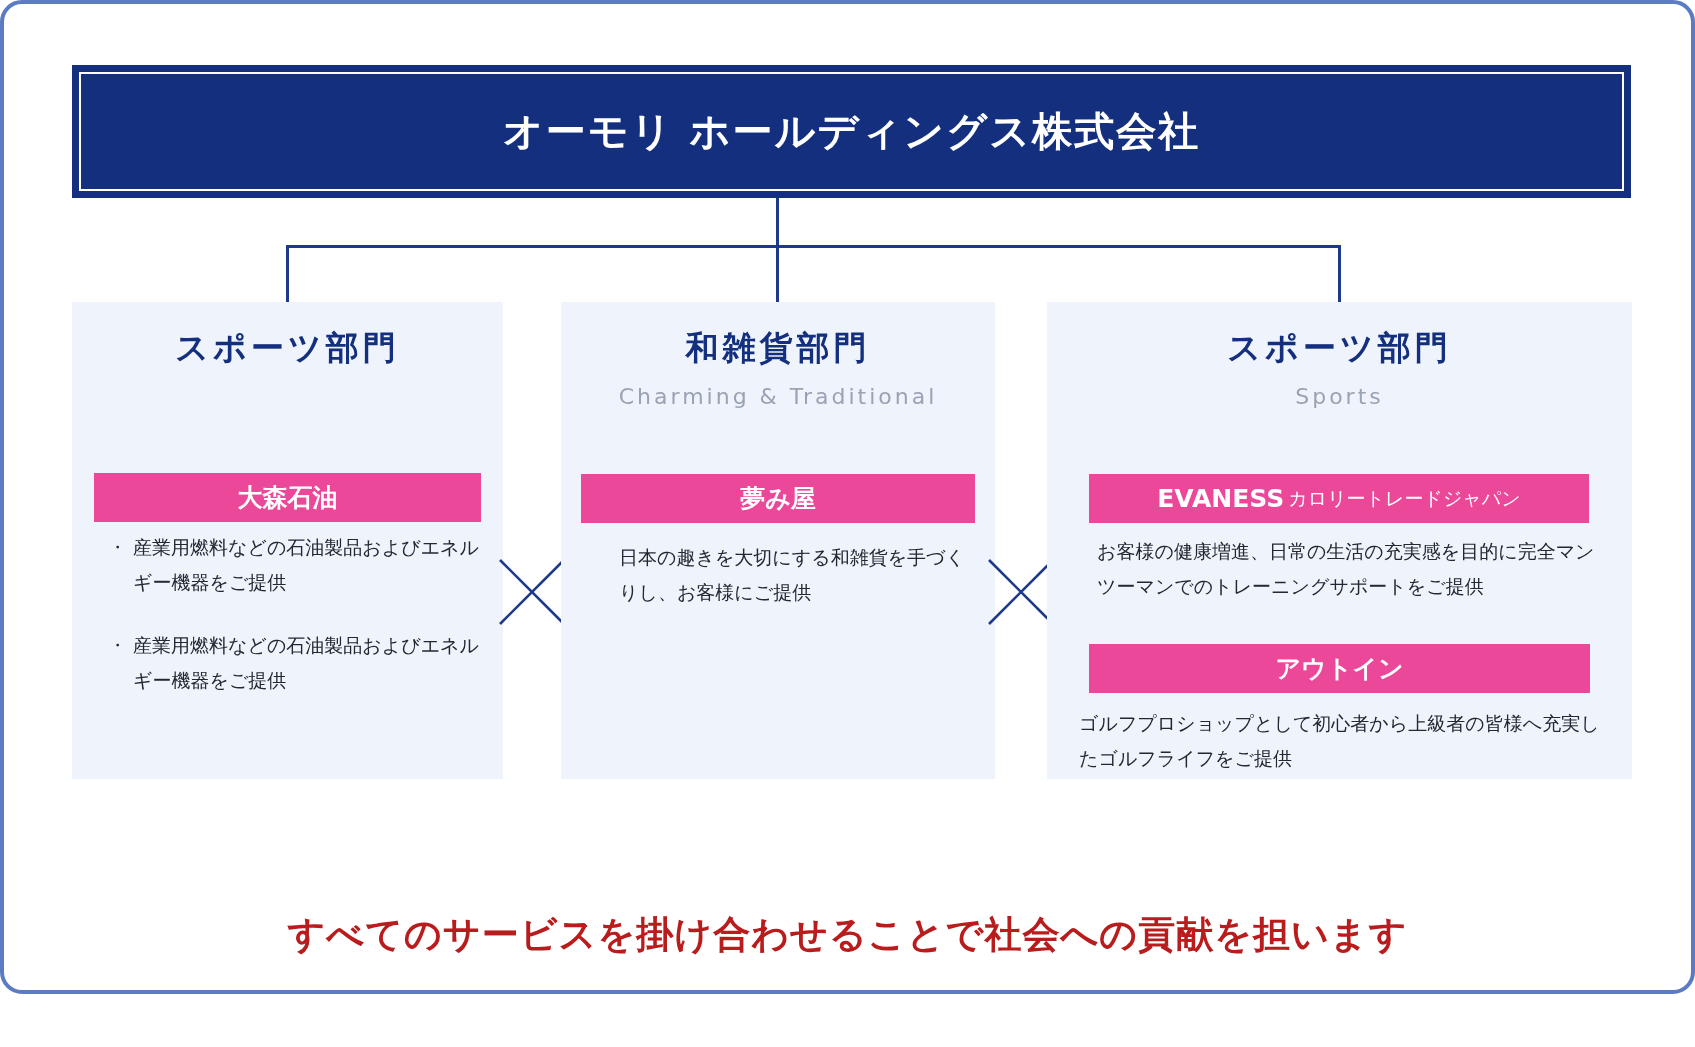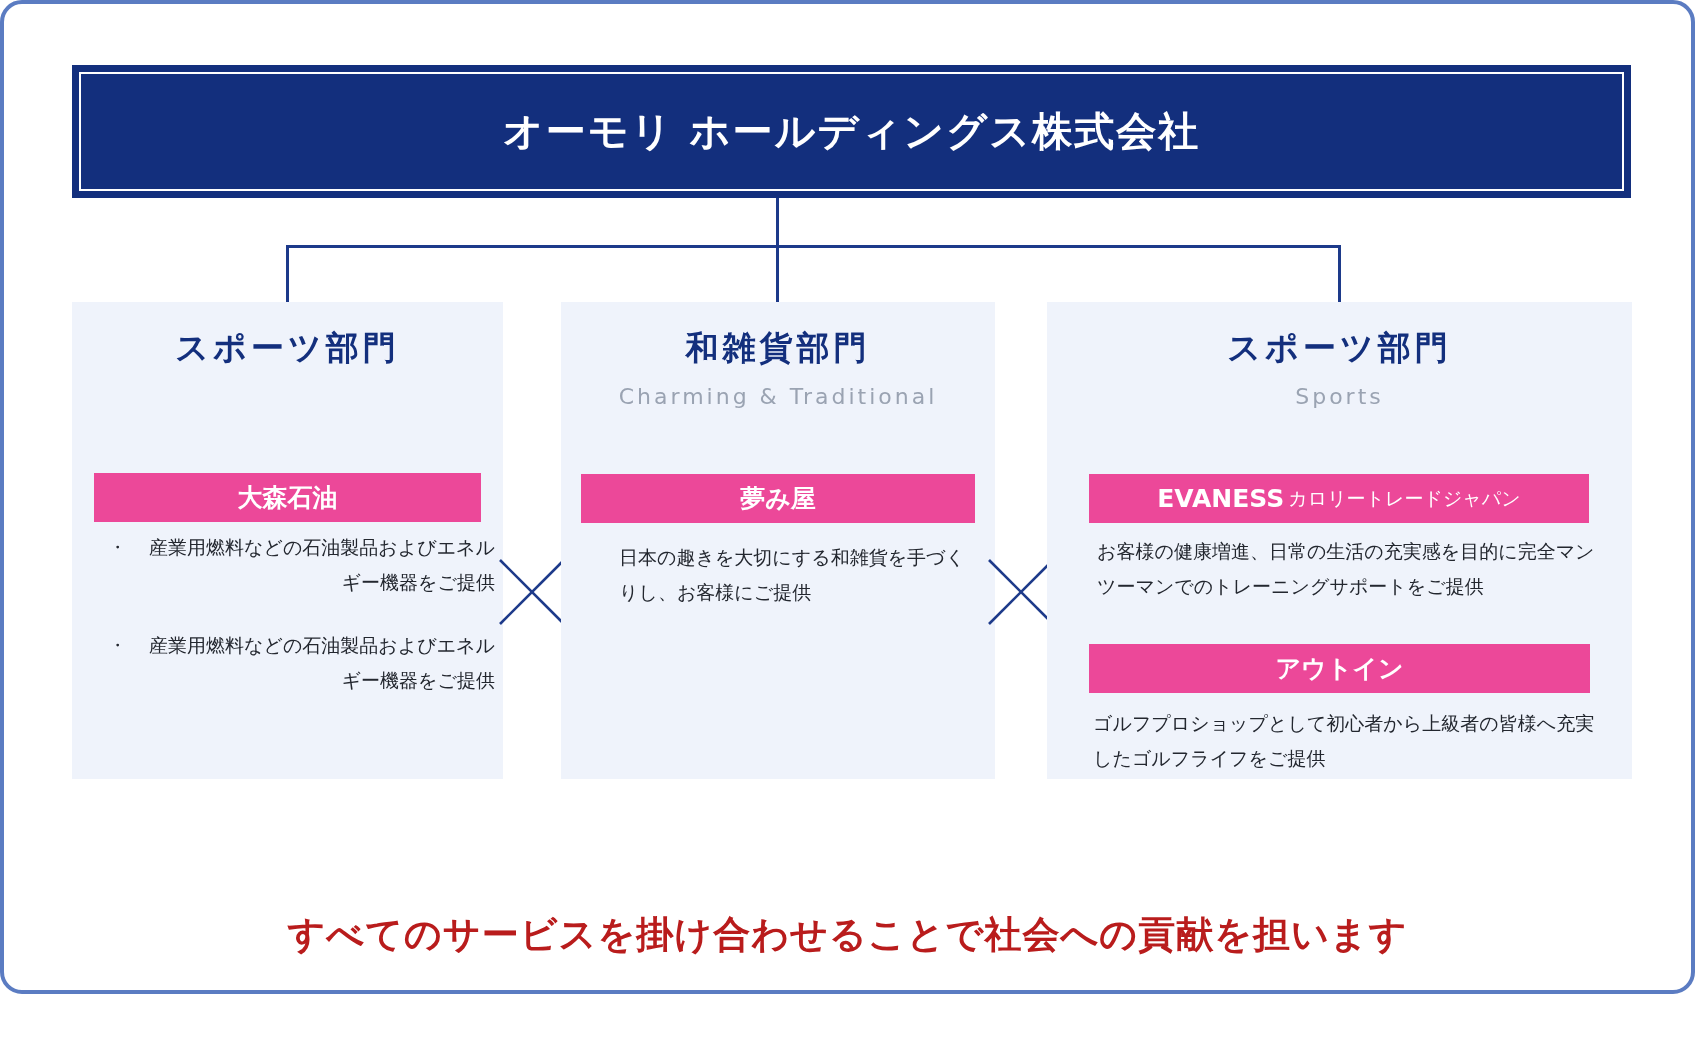--- a/index.html
+++ b/index.html
@@ -42,26 +42,26 @@
     position:absolute; height:49px; background:#ec4899; color:#ffffff;
     display:flex; align-items:center; justify-content:center; white-space:nowrap;
   }
   .brand-name { font-size:25px; font-weight:bold; }
   .brand-suffix { font-size:19px; font-weight:normal; margin-left:4px; }
   .panel-energy .brand-bar { left:22px; right:22px; top:171px; }
   .panel-goods  .brand-bar { left:20px; right:20px; top:172px; }
   .panel-sports .bar-1 { left:42px; right:43px; top:172px;align-items:center; }
   .panel-sports .bar-2 { left:42px; right:42px; top:342px; }
   .body-text { color:#23272f; font-size:19px; line-height:35px; }
-  .bullet-list { position:absolute; left:37px; right:8px; top:228px;text-align:right; }
+  .bullet-list { position:absolute; left:37px; right:20px; top:228px; }
   .bullet-item { position:relative; padding-left:24px; margin-bottom:28px; }
   .bullet-item::before { content:"\30FB"; position:absolute; left:0; top:0; font-size:17px; }
   .goods-desc  { position:absolute; left:58px; right:28px; top:238px; }
   .sports-desc-1 { position:absolute; left:50px; right:28px; top:232px; }
-  .sports-desc-2 { position:absolute; left:46px; right:28px; top:404px; }
+  .sports-desc-2 { position:absolute; left:32px; right:28px; top:404px; }
   
   .x-mark { position:absolute; top:553px; width:70px; height:70px; }
   .x-1 { left:493px; }
   .x-2 { left:982px; }
   
   .footer-statement {
     position:absolute; left:0; right:0; top:906px; text-align:center;
     color:#b91c1c; font-size:37px; font-weight:bold; letter-spacing:1px; white-space:nowrap;
   }
 </style>

